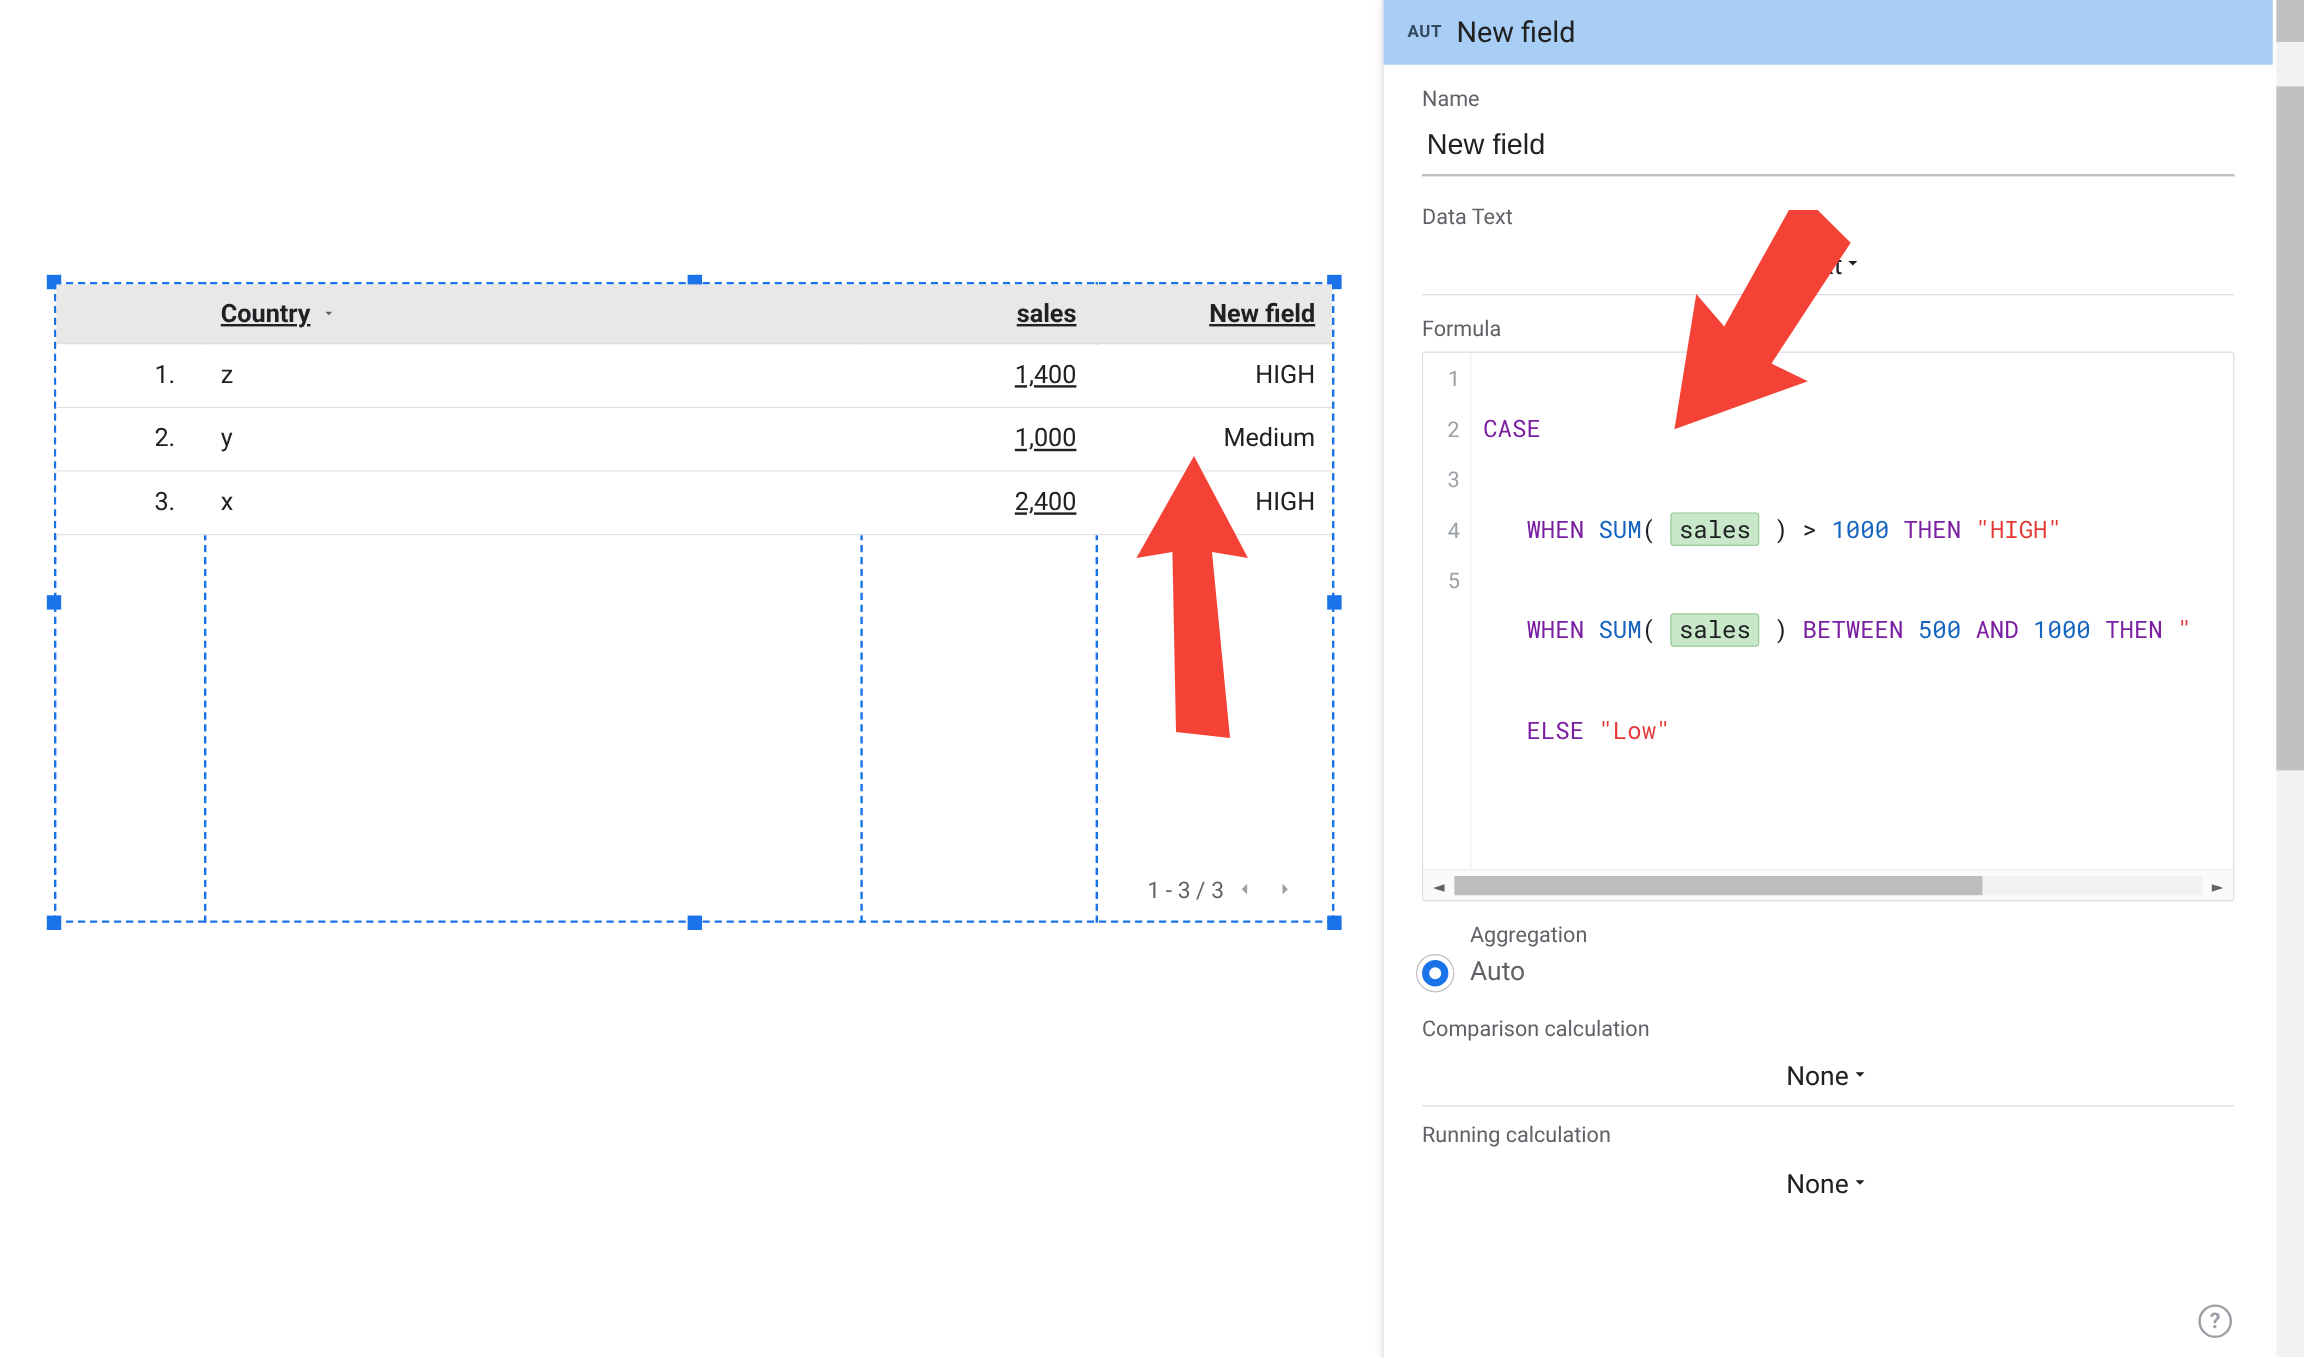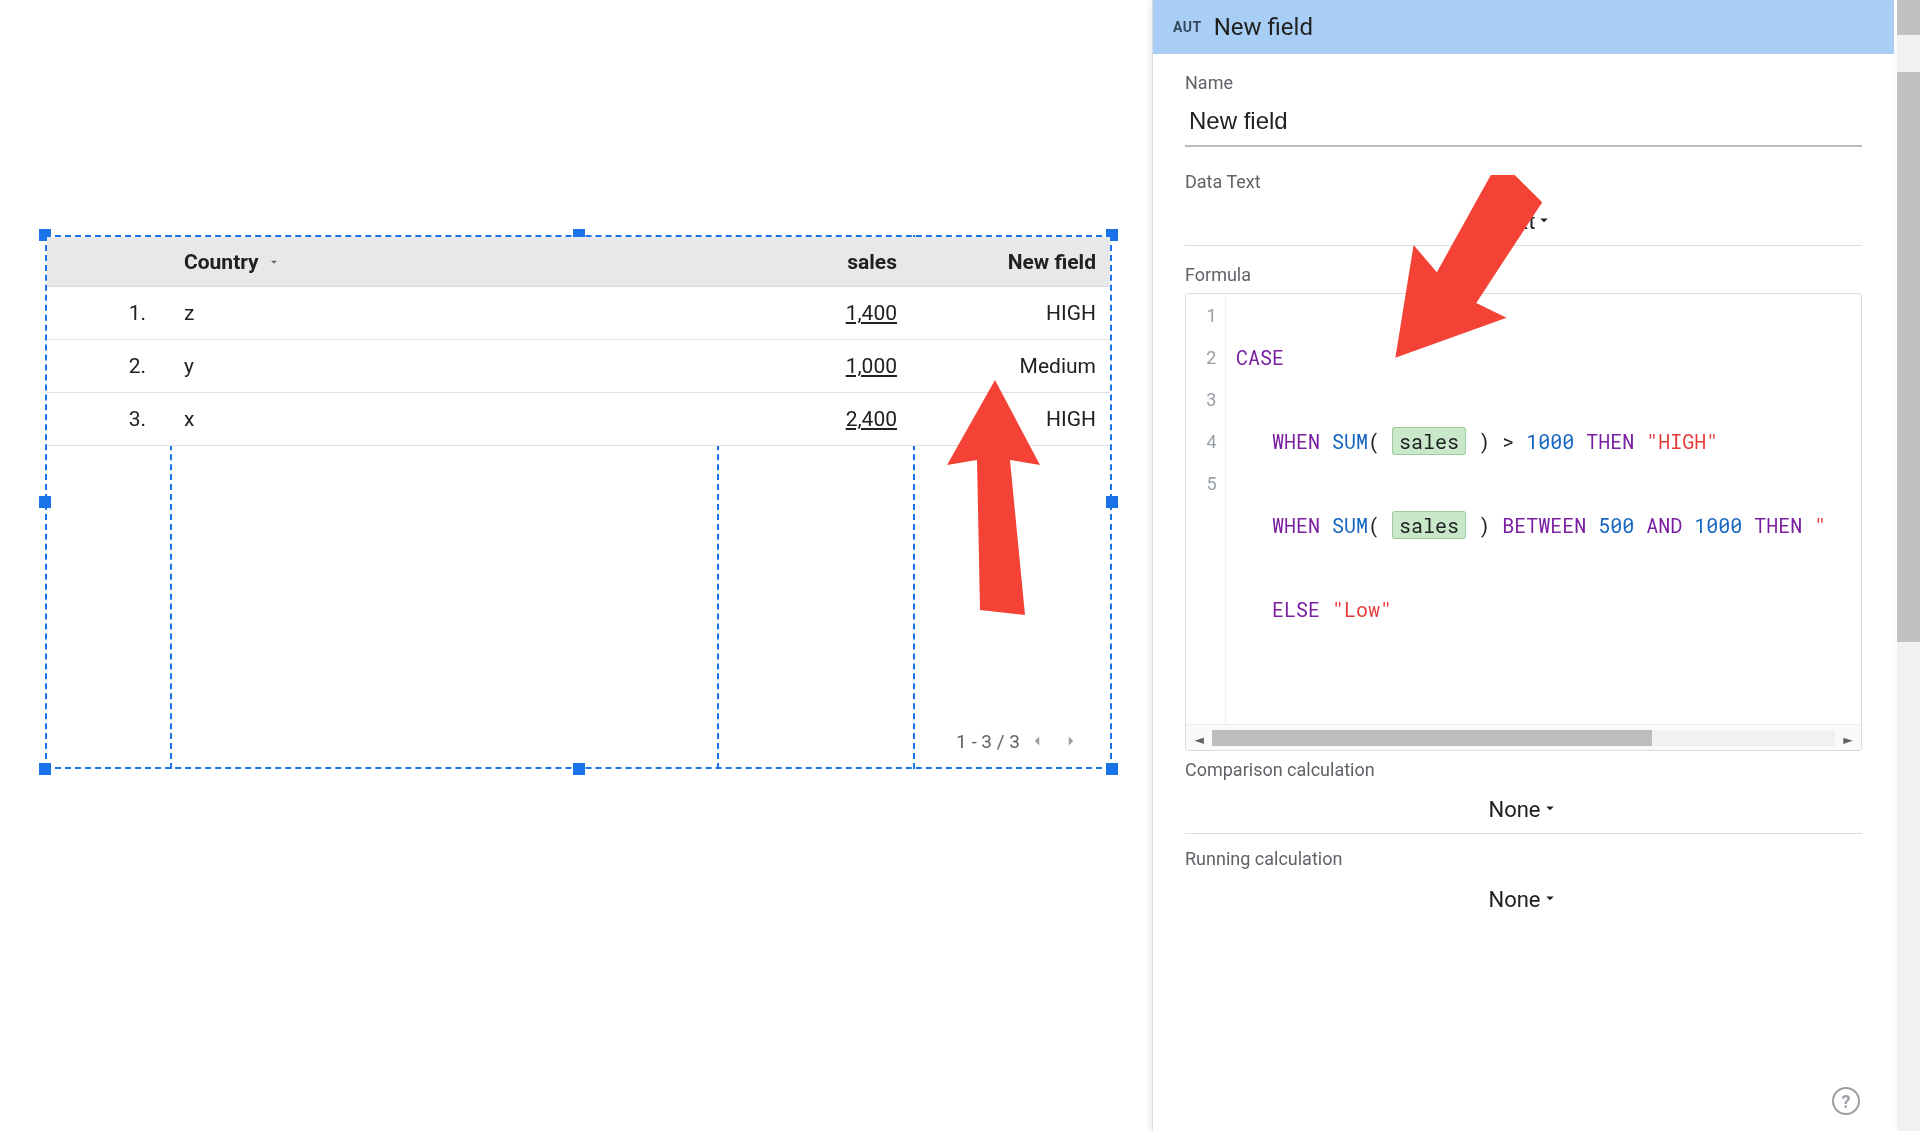--- a/index.html
+++ b/index.html
@@ -44,21 +44,21 @@
 
 .col-divider{position:absolute;top:0;bottom:0;border-left:2px dashed #1a73e8;}
 .col-divider.d1{left:125px;}
 .col-divider.d2{left:672px;}
 .col-divider.d3{left:868px;}
 
 .table {
   position:absolute; left:2px; right:2px; top:2px;
 }
 .table-header {
-  display:flex; height:50px; background:#e8e8e8; border-bottom:1px solid #dadce0;
+  display:flex; height:50px; background:#e8e8e8; border-bottom:1px solid #dadce0;text-decoration:underline;
 }
 .th, .td {
   font-size:21px; display:flex; align-items:center; padding:0 14px;
 }
 .th{font-weight:700; color:#202124;}
 .th.country{flex:0 0 545px; padding-left:14px;}
 .th.idx{flex:0 0 123px;}
 .th.sales{flex:0 0 196px; justify-content:flex-end;}
 .th.newf{flex:1; justify-content:flex-end;}
 .table-row{display:flex;height:53px;border-bottom:1px solid #e0e0e0;background:#fff;}
@@ -256,20 +256,27 @@
       </div>
     </div>
     <div class="hscroll">
       <div class="arrow l">◄</div>
       <div class="track"></div>
       <div class="thumb"></div>
       <div class="arrow r">►</div>
     </div>
   </div>
 
+  <div class="agg-section">
+    <div class="sec-label" style="margin-left:40px;">Aggregation</div>
+    <div class="agg-row">
+      <span class="radio"></span>
+      <span>Auto</span>
+    </div>
+  </div>
 
   <div class="section" style="padding-top:8px;">
     <div class="sec-label">Comparison calculation</div>
     <div class="select-row">
       <span>None</span>
       <span class="chev">
         <svg viewBox="0 0 24 24" fill="currentColor">
             <path d="M7 10l5 5 5-5z"></path>
           </svg>
       </span>

